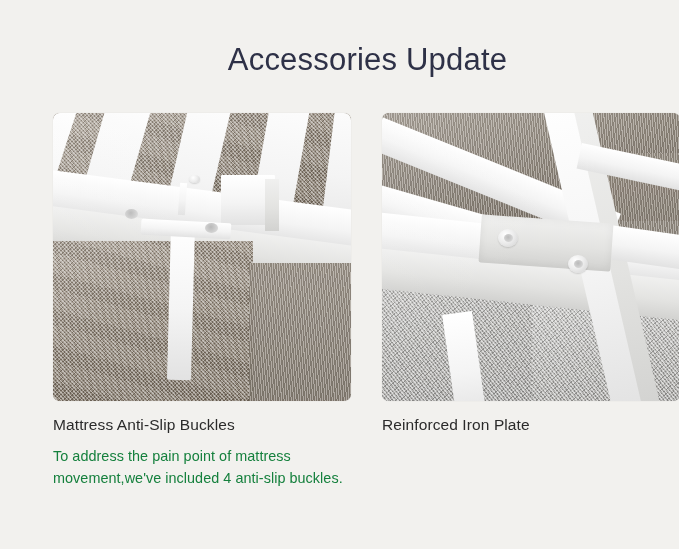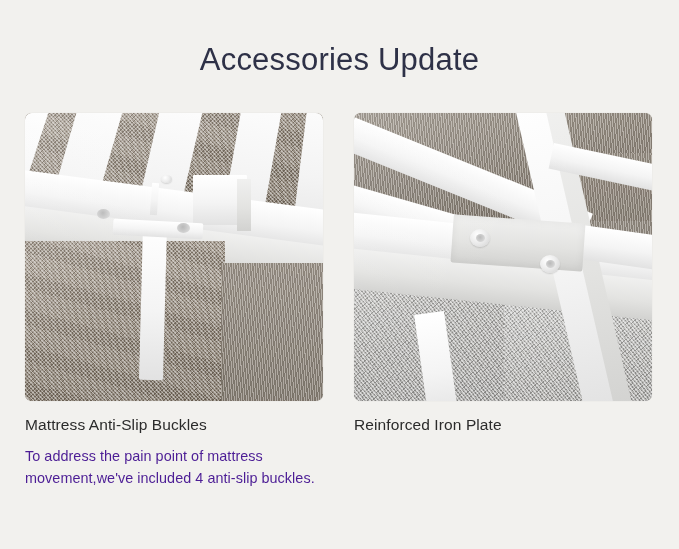--- a/index.html
+++ b/index.html
@@ -13,20 +13,21 @@
     font-family: "Liberation Sans", "DejaVu Sans", sans-serif;
     overflow: hidden;
   }
 
   .page {
     position: relative;
     width: 551px;
     height: 549px;
     background: #f2f1ee;
     box-sizing: border-box;
+    margin-left: 28px;
   }
 
   
   .page-title {
     position: absolute;
     left: 0;
     top: 40px;
     width: 679px;
     text-align: center;
     font-size: 31px;
@@ -130,21 +131,21 @@
     font-weight: 400;
     color: #2b2b2b;
     line-height: 20px;
     letter-spacing: 0.1px;
     white-space: nowrap;
   }
   .caption-body {
     margin-top: 11px;
     font-size: 14.4px;
     font-weight: 400;
-    color: #4c1d95;
+    color: #15803d;
     line-height: 21.5px;
     letter-spacing: 0.05px;
   }
 </style>
 </head>
 <body>
 
 <div class="page">
 
   <div class="page-title">Accessories Update</div>

